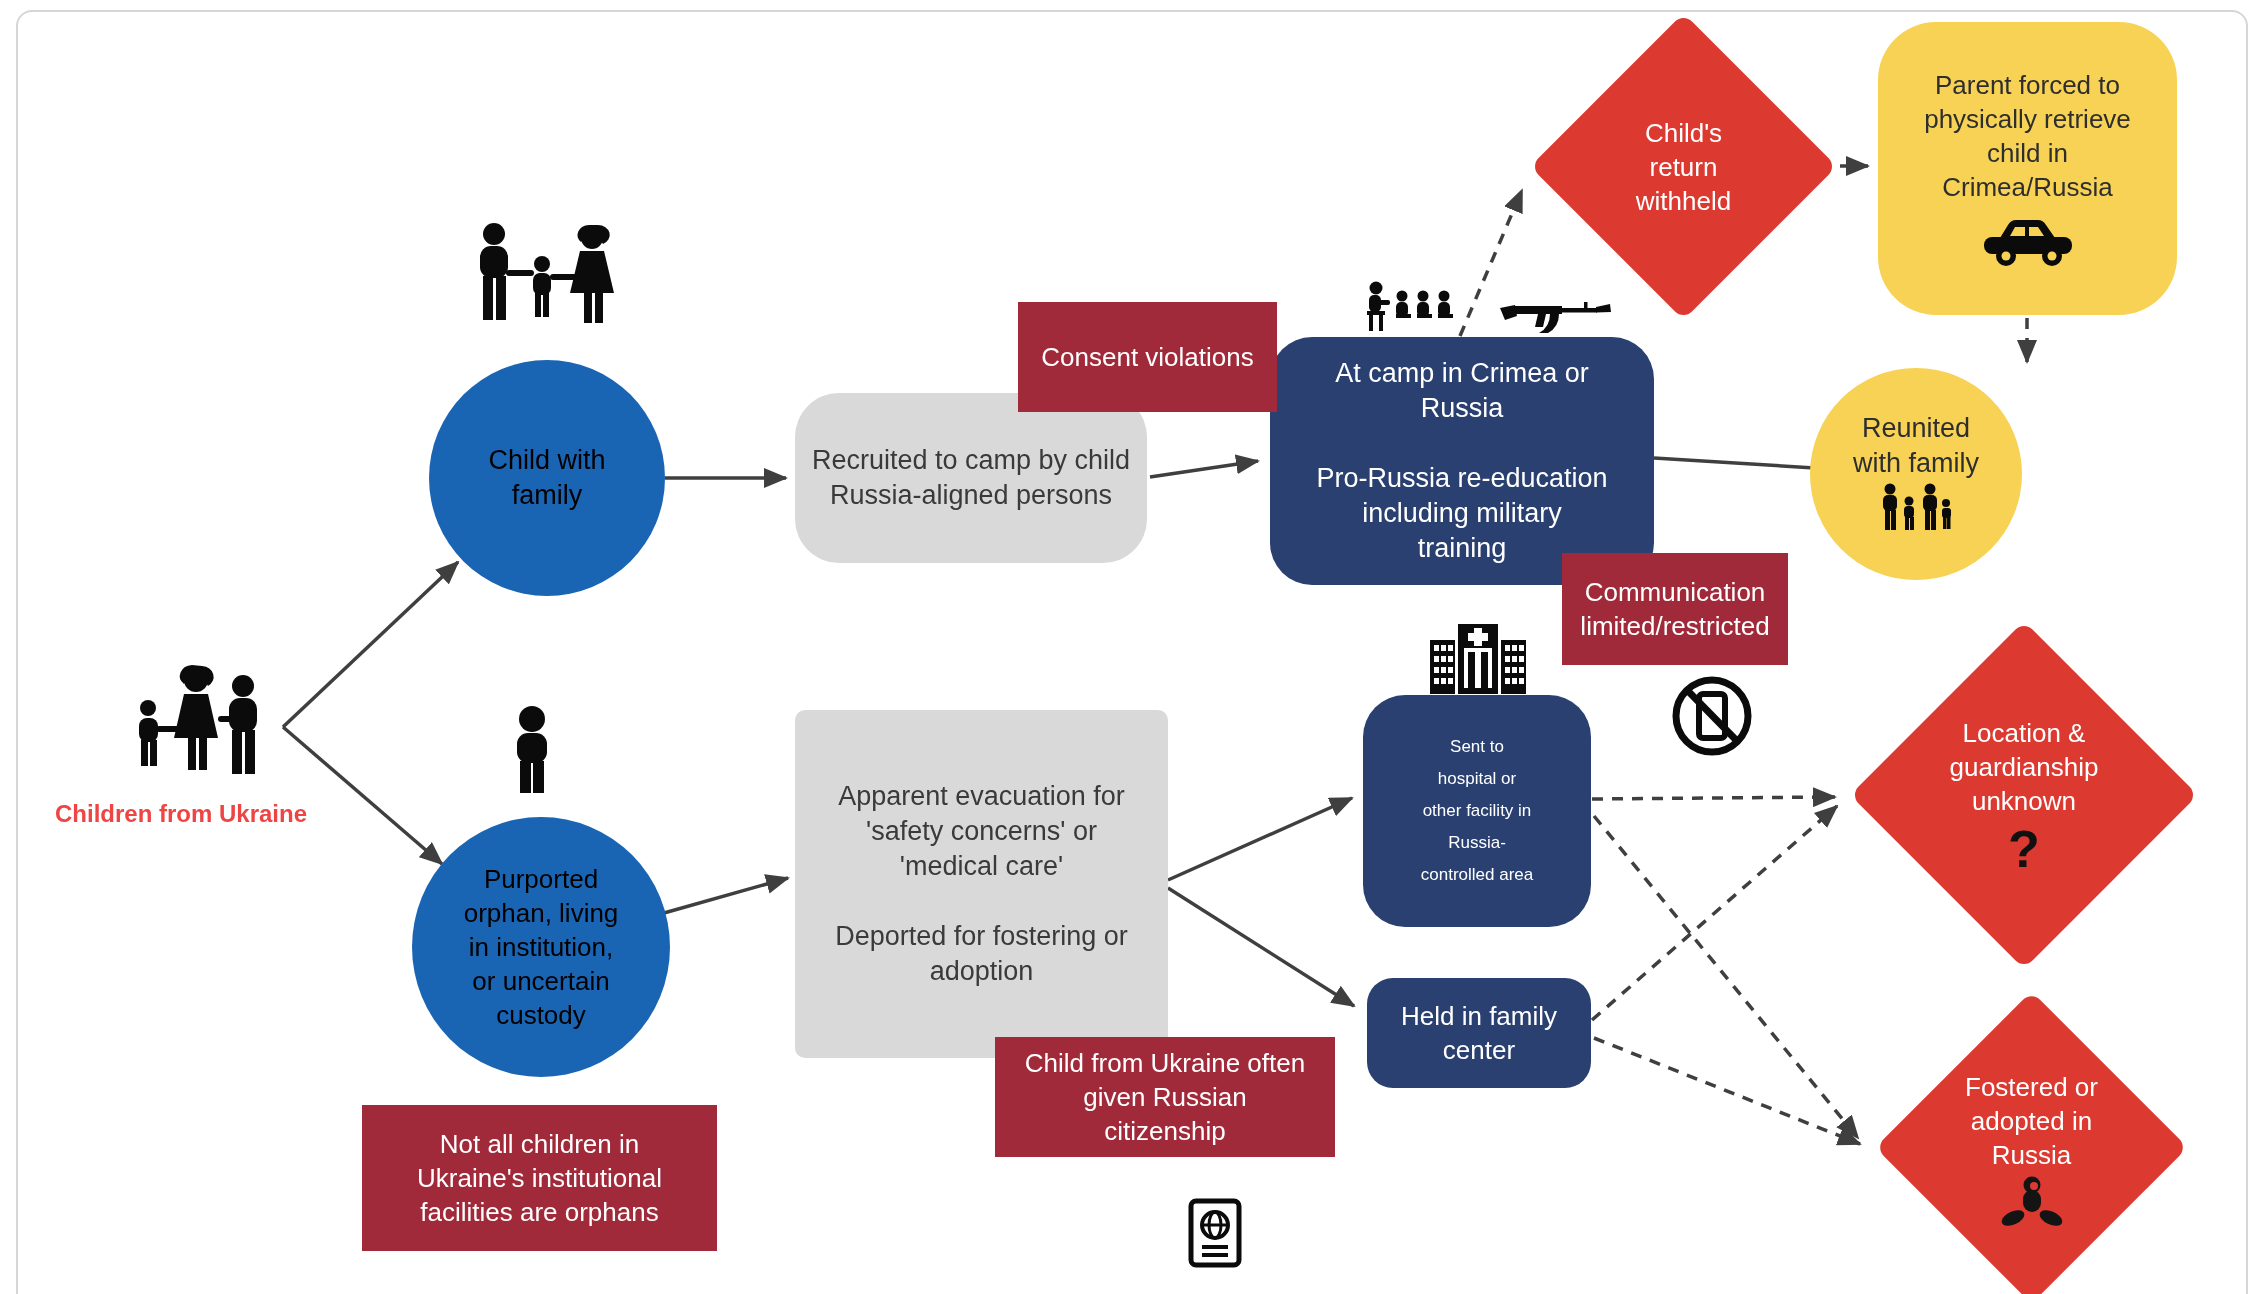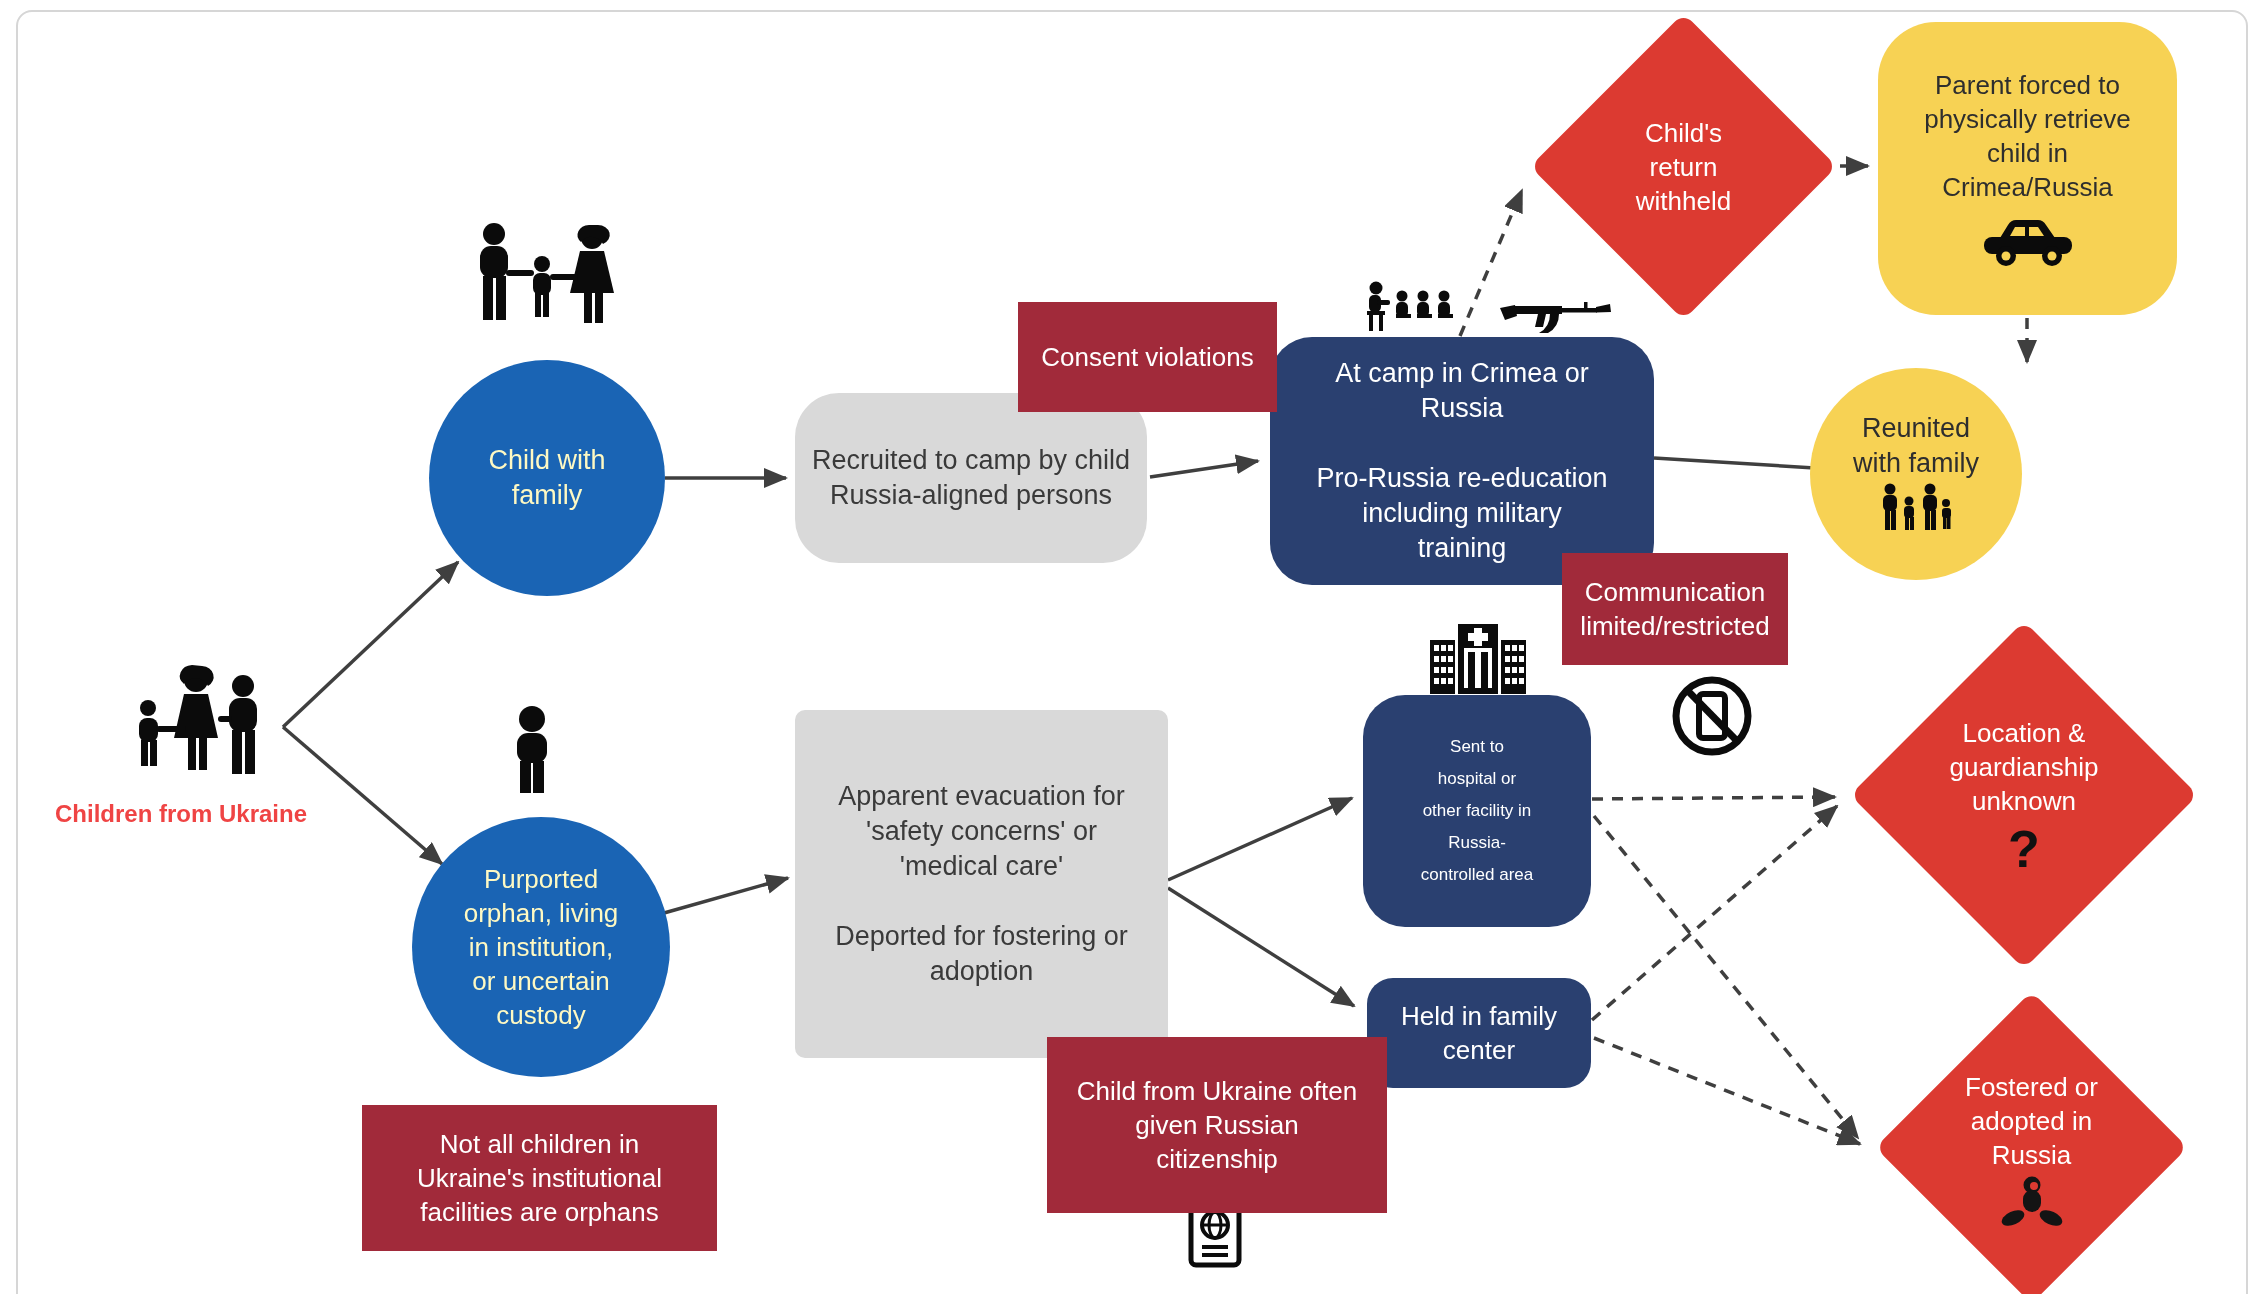--- a/index.html
+++ b/index.html
@@ -7,21 +7,21 @@
        font-family:"Liberation Sans","DejaVu Sans",sans-serif;}
   .canvas{position:absolute;inset:0;}
   .frame{position:absolute;left:16px;top:10px;width:2228px;height:1320px;
          border:2px solid #d6d6d6;border-radius:16px;background:#ffffff;z-index:0;}
   #edges{position:absolute;left:0;top:0;width:2268px;height:1294px;z-index:1;}
   #edges line{stroke:#3f3f3f;stroke-width:3.5px;fill:none;}
   #edges line.dashed{stroke-dasharray:11 9;}
   .node{position:absolute;display:flex;align-items:center;justify-content:center;
         text-align:center;box-sizing:border-box;}
   .pre{white-space:pre-line;}
-  .circle{border-radius:50%;background:#1a64b4;color:#fef9c3;z-index:2;}
+  .circle{border-radius:50%;background:#1a64b4;color:#000000;z-index:2;}
   .graybox{background:#d9d9d9;color:#3a3a3a;z-index:2;}
   .navybox{background:#2a4070;color:#ffffff;z-index:3;}
   .redbox{background:#a12a3a;color:#ffffff;z-index:5;}
   .yellow{background:#f7d254;color:#2e2e2e;z-index:2;}
   .diamond{position:absolute;background:#dc3a31;transform:rotate(45deg);
            border-radius:12px;z-index:2;}
   .dinner{position:absolute;inset:0;transform:rotate(-45deg);display:flex;
           flex-direction:column;align-items:center;justify-content:center;
           color:#ffffff;text-align:center;}
   .icon{position:absolute;z-index:4;}
@@ -142,21 +142,21 @@
 'medical care'
 
 Deported for fostering or
 adoption</div>
 
   <div class="node redbox f26 pre" style="left:1018px;top:302px;width:259px;height:110px">Consent violations</div>
 
   <div class="node redbox f26 pre" style="left:1562px;top:553px;width:226px;height:112px">Communication
 limited/restricted</div>
 
-  <div class="node redbox f26 pre" style="left:1047px;top:1037px;width:340px;height:176px">Child from Ukraine often
+  <div class="node redbox f26 pre" style="left:995px;top:1037px;width:340px;height:120px">Child from Ukraine often
 given Russian
 citizenship</div>
 
   <div class="node redbox f26 pre" style="left:362px;top:1105px;width:355px;height:146px">Not all children in
 Ukraine's institutional
 facilities are orphans</div>
 
   <div class="node navybox f27 pre" style="left:1270px;top:337px;width:384px;height:248px;border-radius:42px">At camp in Crimea or
 Russia
 

